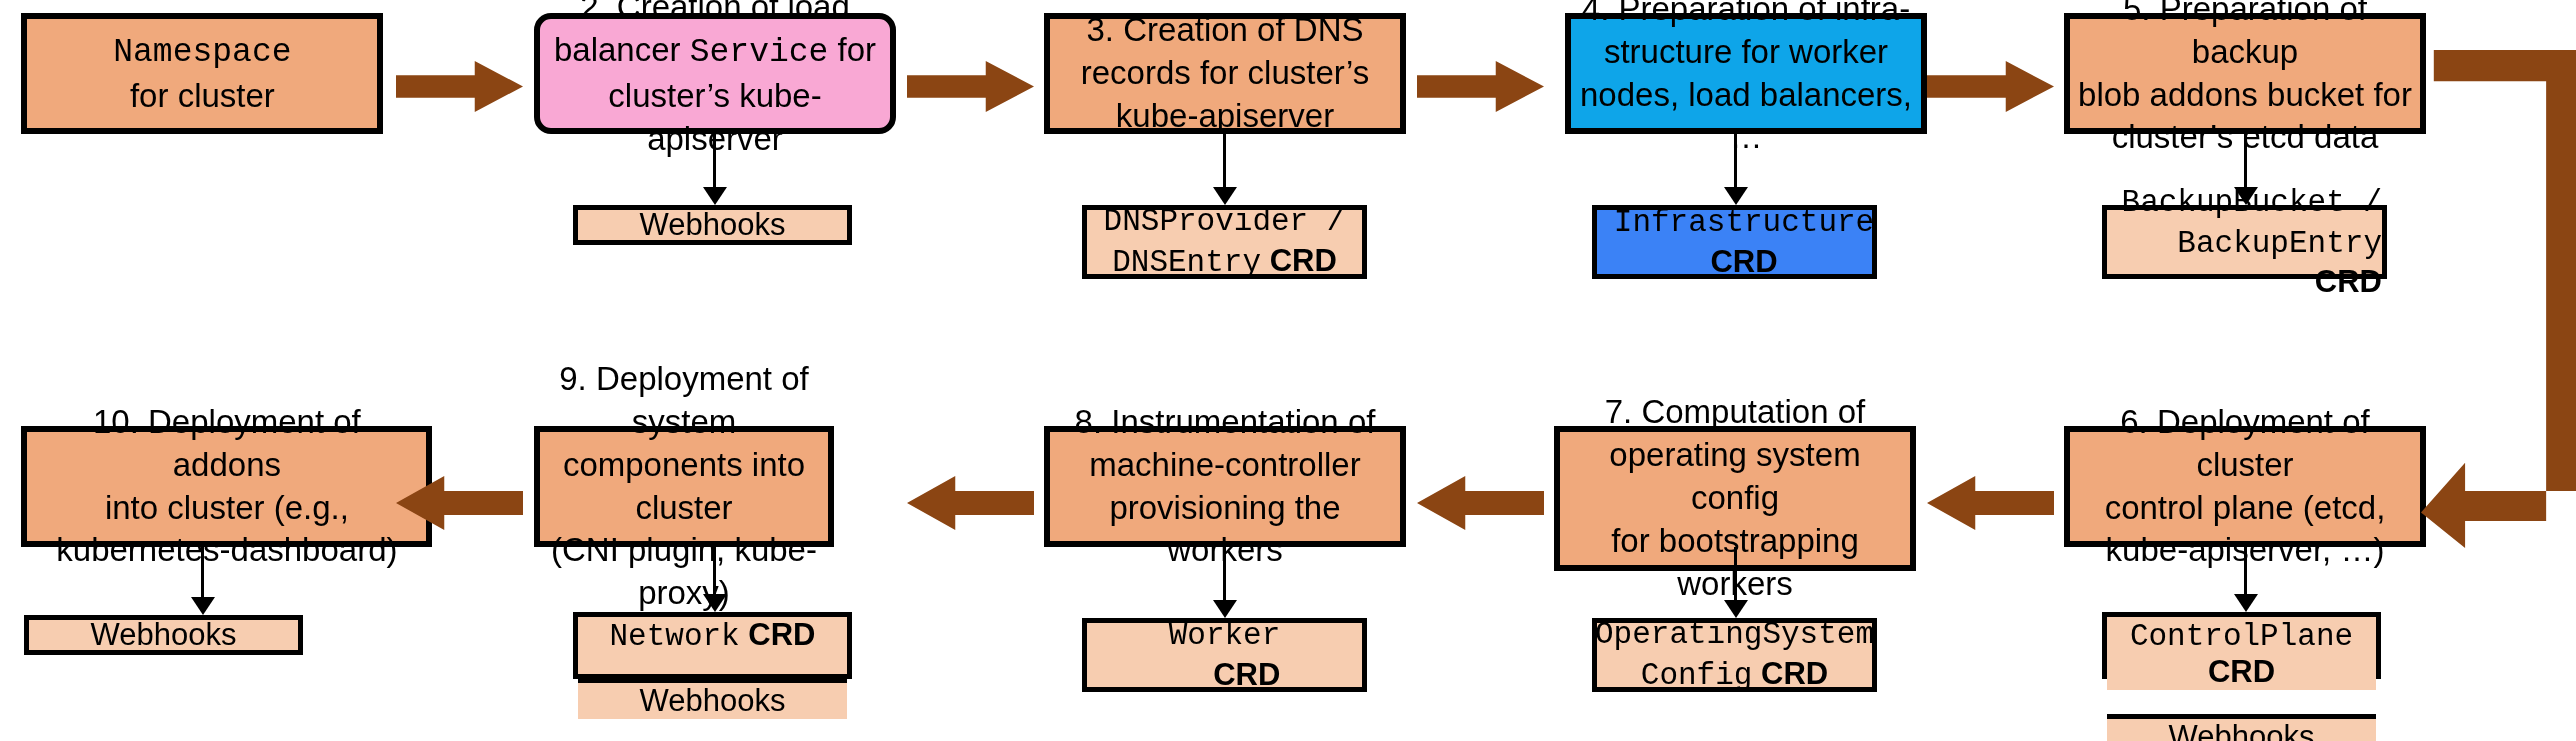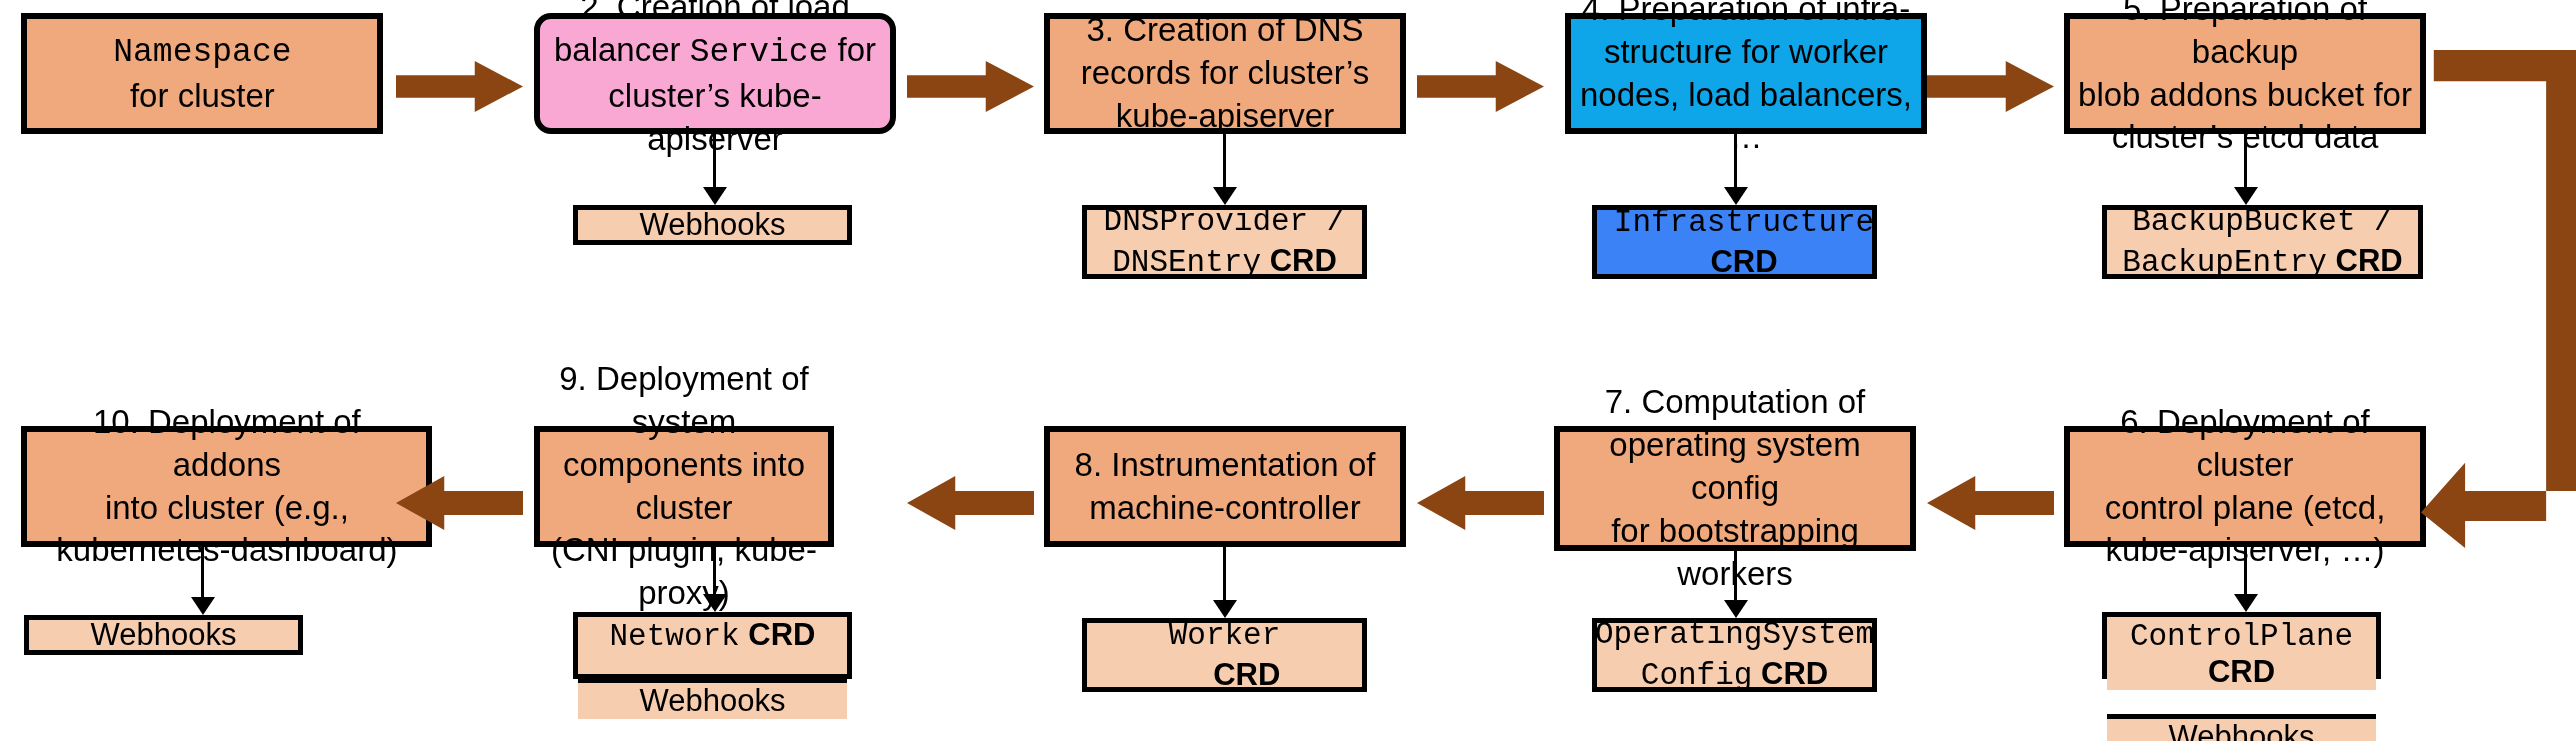--- a/index.html
+++ b/index.html
@@ -123,21 +123,21 @@
       <div class="stem" style="height: 54px;"></div>
       <div class="head" style="top: 53px;"></div>
     </div>
     <div class="step-box" style="left: 2064px; top: 13px; width: 362px; height: 121px; background: rgb(240, 169, 124);">
       <div class="step-text">
         <div><span class="">5. Preparation of backup</span></div>
         <div><span class="">blob addons bucket for</span></div>
         <div><span class="">cluster’s etcd data</span></div>
       </div>
     </div>
-    <div class="crd-box" style="left: 2102px; top: 205px; width: 321px; height: 74px; background: rgb(247, 205, 176);">
+    <div class="crd-box" style="left: 2102px; top: 205px; width: 285px; height: 74px; background: rgb(247, 205, 176); text-align: right;">
       <div>
         <div><span class="mono">BackupBucket /</span></div>
         <div><span class="mono">BackupEntry</span><span class="bold"> CRD</span></div>
       </div>
     </div>
     <div class="vconn" style="left: 2224px; top: 134px; width: 43px; height: 71px;">
       <div class="stem" style="height: 54px;"></div>
       <div class="head" style="top: 53px;"></div>
     </div>
     <div class="step-box" style="left: 2064px; top: 426px; width: 362px; height: 121px; background: rgb(240, 169, 124);">
@@ -152,41 +152,42 @@
         <div><span class="mono">ControlPlane</span><span class="bold"> CRD</span></div>
       </div>
       <div class="row sep" style="background: rgb(247, 205, 176);">
         <div><span class="">Webhooks</span></div>
       </div>
     </div>
     <div class="vconn" style="left: 2224px; top: 547px; width: 43px; height: 66px;">
       <div class="stem" style="height: 48px;"></div>
       <div class="head" style="top: 47px;"></div>
     </div>
-    <div class="step-box" style="left: 1554px; top: 426px; width: 362px; height: 125px; background: rgb(240, 169, 124);">
+    <div class="step-box" style="left: 1554px; top: 426px; width: 362px; height: 145px; background: rgb(240, 169, 124);">
       <div class="step-text">
         <div><span class="">7. Computation of</span></div>
         <div><span class="">operating system config</span></div>
         <div><span class="">for bootstrapping workers</span></div>
       </div>
     </div>
     <div class="crd-box" style="left: 1592px; top: 618px; width: 285px; height: 74px; background: rgb(247, 205, 176);">
       <div>
         <div><span class="mono">OperatingSystem</span></div>
         <div><span class="mono">Config</span><span class="bold"> CRD</span></div>
       </div>
     </div>
     <div class="vconn" style="left: 1714px; top: 547px; width: 43px; height: 71px;">
       <div class="stem" style="height: 54px;"></div>
       <div class="head" style="top: 53px;"></div>
     </div>
     <div class="step-box" style="left: 1044px; top: 426px; width: 362px; height: 121px; background: rgb(240, 169, 124);">
       <div class="step-text">
         <div><span class="">8. Instrumentation of</span></div>
         <div><span class="">machine-controller</span></div>
+        <div><span class="">provisioning the workers</span></div>
       </div>
     </div>
     <div class="crd-box" style="left: 1082px; top: 618px; width: 285px; height: 74px; background: rgb(247, 205, 176); text-align: right;">
       <div>
         <div><span class="mono">Worker</span></div>
         <div><span class="bold">CRD</span></div>
       </div>
     </div>
     <div class="vconn" style="left: 1203px; top: 547px; width: 43px; height: 71px;">
       <div class="stem" style="height: 54px;"></div>

